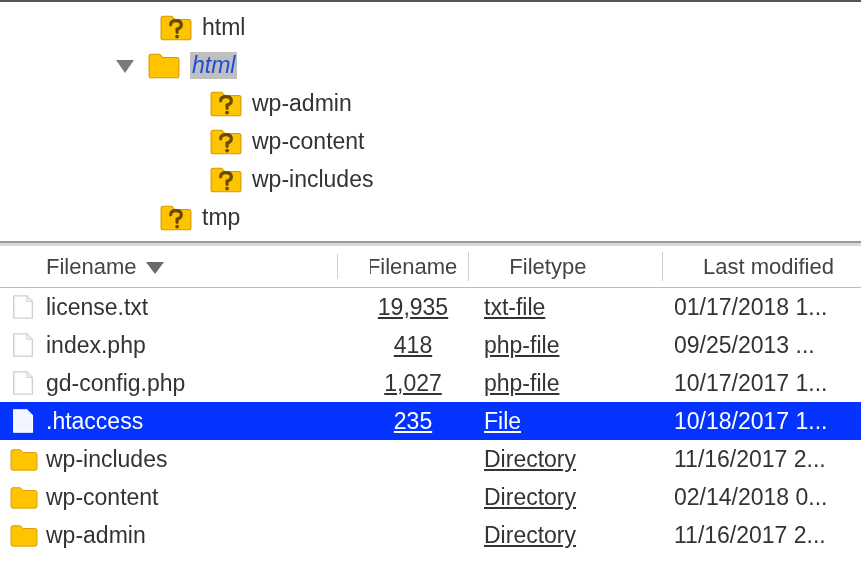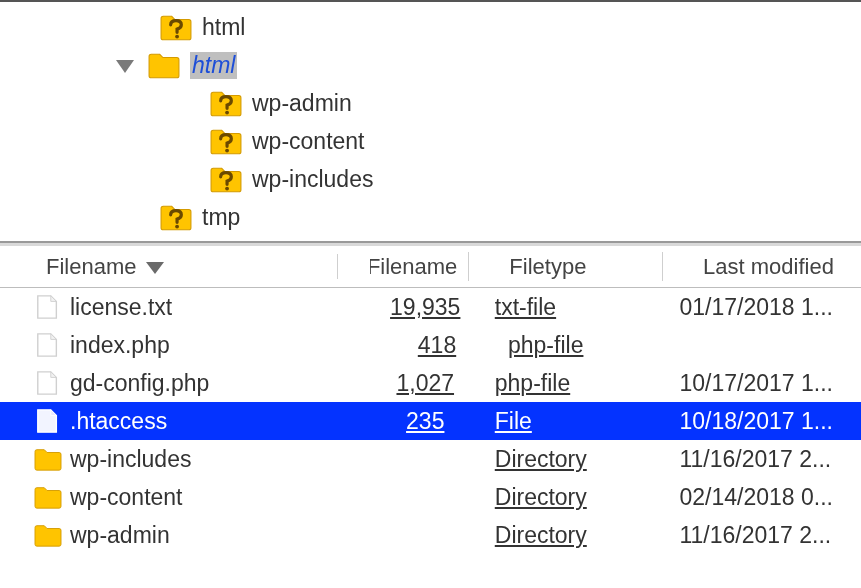--- a/index.html
+++ b/index.html
@@ -110,21 +110,21 @@
     align-items: center;
     height: 38px;
     font-size: 23px;
     white-space: nowrap;
   }
   .list-body .row.selected {
     background: #0433ff;
     color: #fff;
   }
   .cell { overflow: hidden; text-overflow: ellipsis; white-space: nowrap; }
-  .cell.name { width: 362px; display: flex; align-items: center; padding-left: 10px; margin-left: 24px; }
+  .cell.name { width: 362px; display: flex; align-items: center; padding-left: 10px; }
   .cell.size { width: 114px; text-align: center; padding-right: 12px; text-decoration: underline; }
   .cell.type { width: 190px; padding-left: 8px; text-decoration: underline; }
   .cell.mod  { width: 195px; padding-left: 8px; }
 
   .cell.name .icon { margin-right: 8px; display: inline-flex; }
   .file-label { }
 </style>
 </head>
 <body>
 
@@ -229,20 +229,21 @@
         <div class="cell name">
           <span class="icon">
             <svg width="28" height="26" viewBox="0 0 30 28">
               <use href="#ico-file"></use>
             </svg>
           </span>
           <span class="file-label">index.php</span>
         </div>
         <div class="cell size">418</div>
         <div class="cell type">php-file</div>
+        <div class="cell mod">09/25/2013 ...</div>
       </div>
       <div class="row">
         <div class="cell name">
           <span class="icon">
             <svg width="28" height="26" viewBox="0 0 30 28">
               <use href="#ico-file"></use>
             </svg>
           </span>
           <span class="file-label">gd-config.php</span>
         </div>

